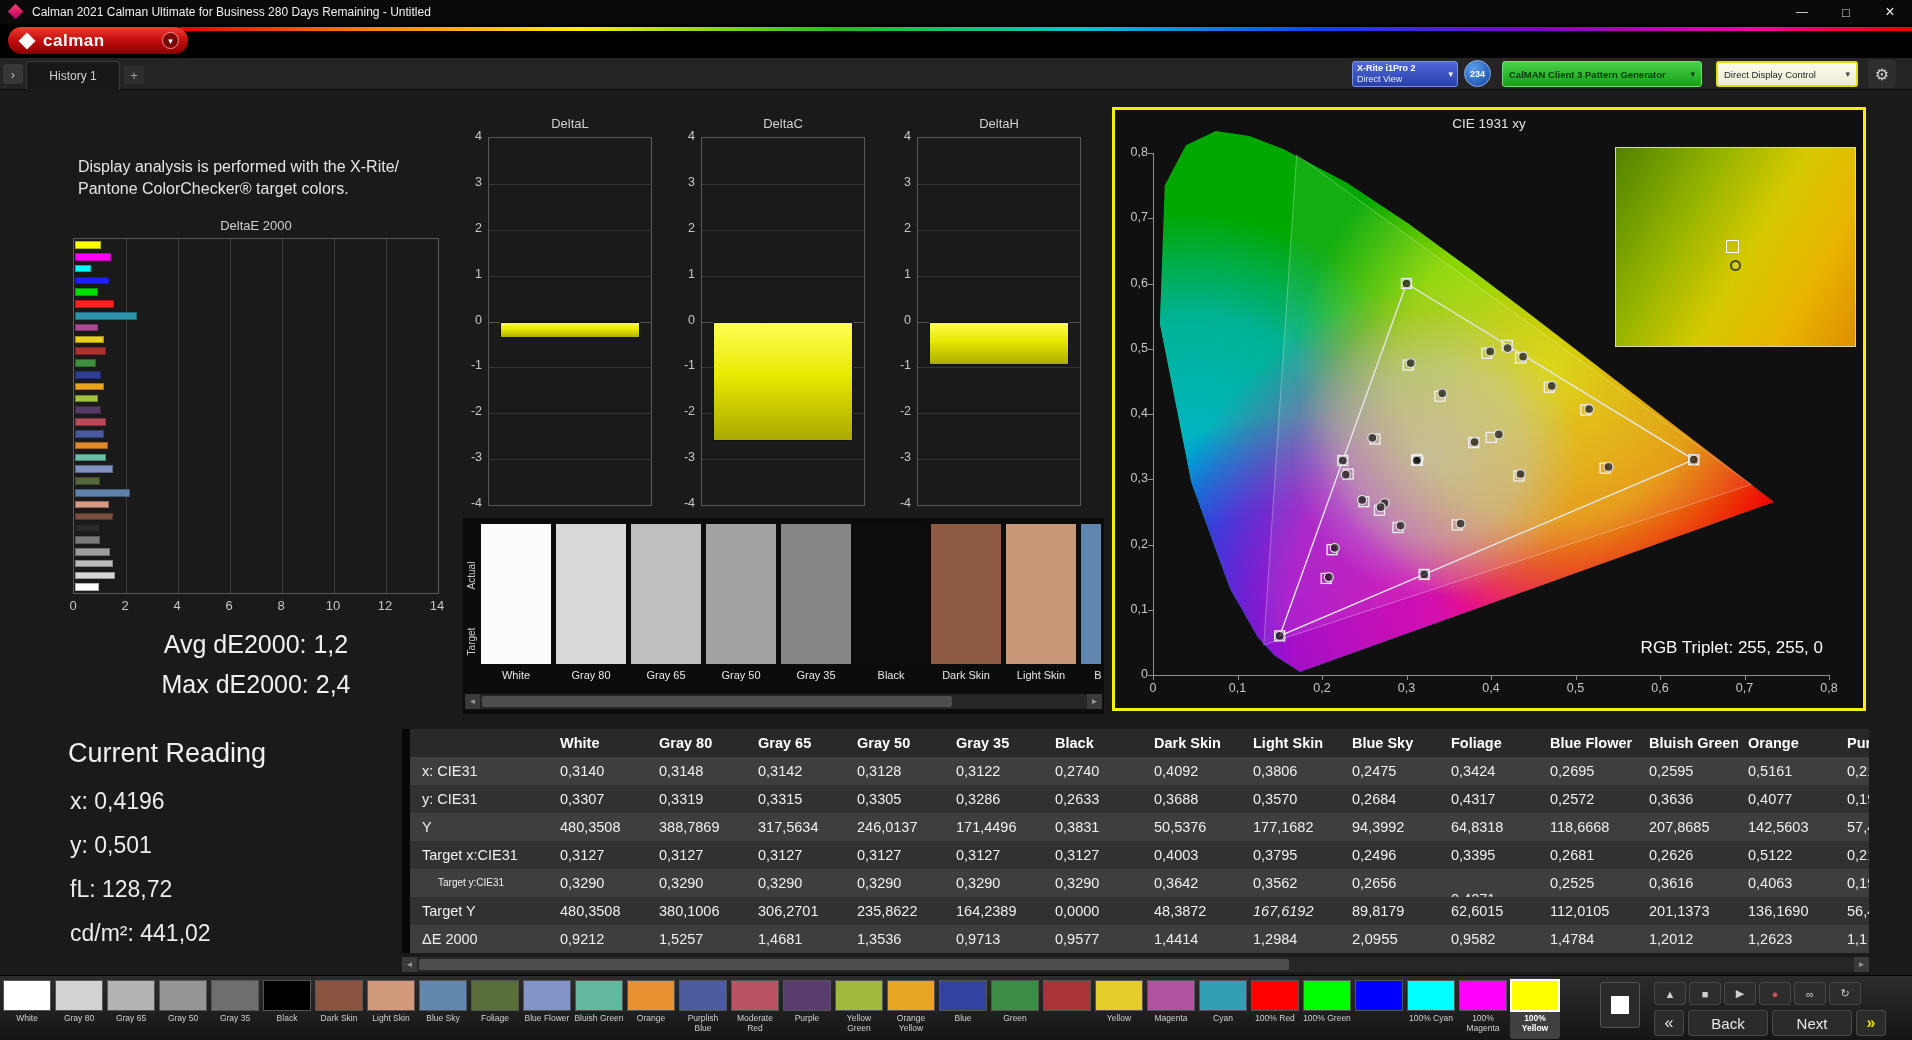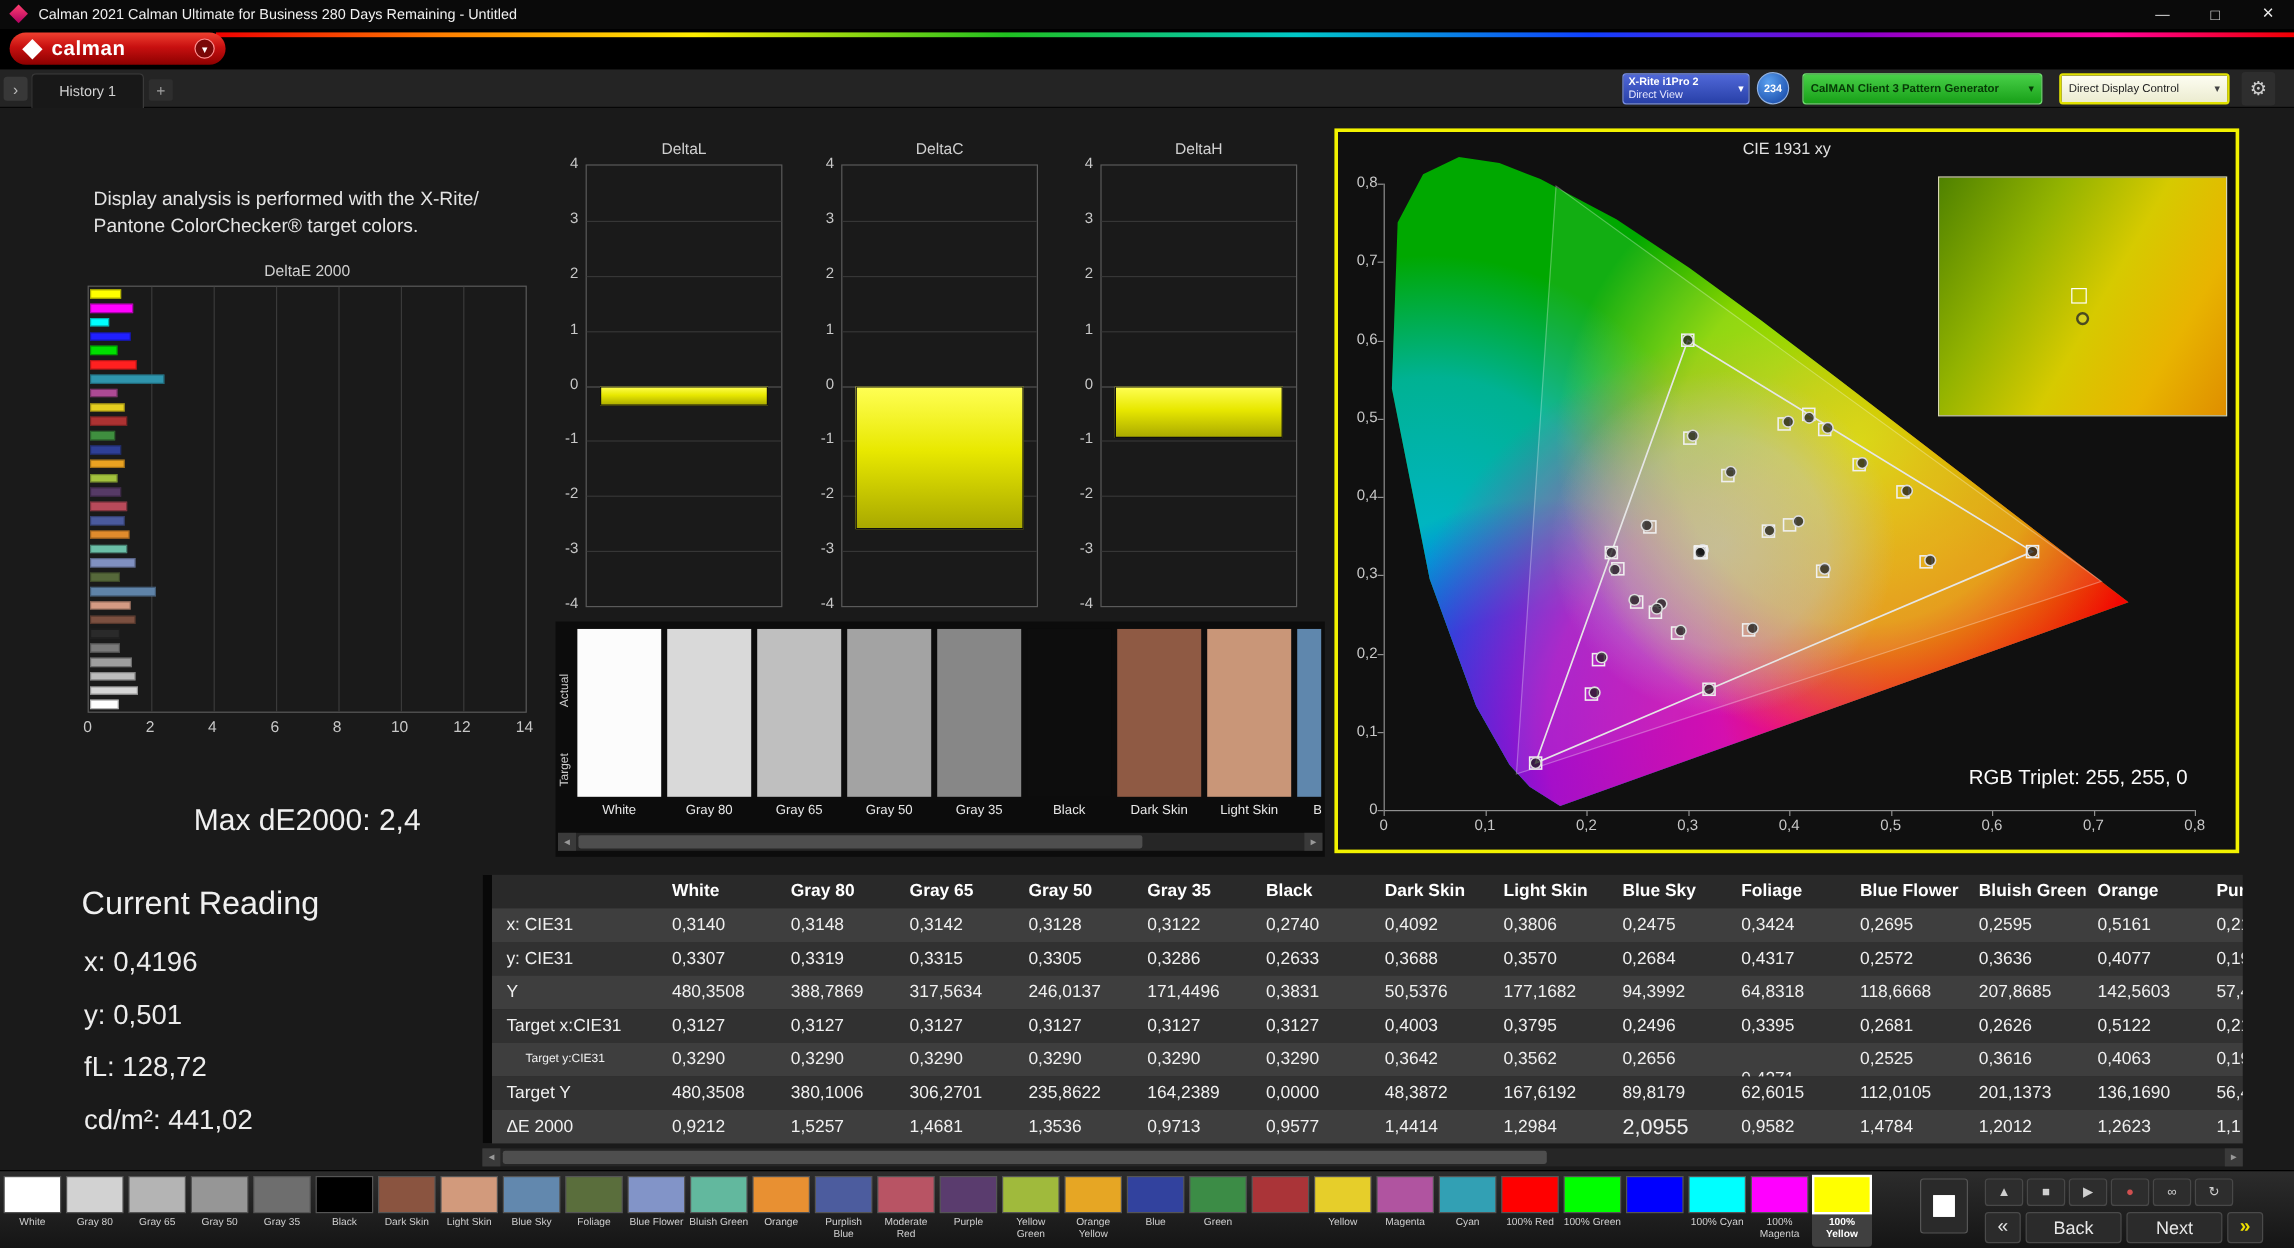--- a/index.html
+++ b/index.html
@@ -102,20 +102,21 @@
       <div style="position: absolute; left: -14px; top: 0px; width: 28px; text-align: center; font-size: 13px; color: rgb(200, 200, 200);">0</div>
       <div style="position: absolute; left: 38px; top: 0px; width: 28px; text-align: center; font-size: 13px; color: rgb(200, 200, 200);">2</div>
       <div style="position: absolute; left: 90px; top: 0px; width: 28px; text-align: center; font-size: 13px; color: rgb(200, 200, 200);">4</div>
       <div style="position: absolute; left: 142px; top: 0px; width: 28px; text-align: center; font-size: 13px; color: rgb(200, 200, 200);">6</div>
       <div style="position: absolute; left: 194px; top: 0px; width: 28px; text-align: center; font-size: 13px; color: rgb(200, 200, 200);">8</div>
       <div style="position: absolute; left: 246px; top: 0px; width: 28px; text-align: center; font-size: 13px; color: rgb(200, 200, 200);">10</div>
       <div style="position: absolute; left: 298px; top: 0px; width: 28px; text-align: center; font-size: 13px; color: rgb(200, 200, 200);">12</div>
       <div style="position: absolute; left: 350px; top: 0px; width: 28px; text-align: center; font-size: 13px; color: rgb(200, 200, 200);">14</div>
     </div>
 
+  <div class="abs" style="left:43px;top:540px;width:426px;text-align:center;font-size:25px;color:#f0f0f0;">Avg dE2000: 1,2</div>
   <div class="abs" style="left:43px;top:580px;width:426px;text-align:center;font-size:25px;color:#f0f0f0;">Max dE2000: 2,4</div>
 
   <div class="abs" style="left:68px;top:648px;font-size:27px;color:#f0f0f0;">Current Reading</div>
   <div class="abs" style="left:70px;top:698px;font-size:23px;color:#ececec;">x: 0,4196</div>
   <div class="abs" style="left:70px;top:742px;font-size:23px;color:#ececec;">y: 0,501</div>
   <div class="abs" style="left:70px;top:786px;font-size:23px;color:#ececec;">fL: 128,72</div>
   <div class="abs" style="left:70px;top:830px;font-size:23px;color:#ececec;">cd/m²: 441,02</div>
 
   <div class="abs" style="left:488px;top:26px;width:164px;text-align:center;font-size:13px;color:#d0d0d0;">DeltaL</div>
   <div class="abs" id="dl-ylabels" style="left:452px;top:47px;width:34px;height:369px;">
@@ -492,39 +493,39 @@
       </div>
       <div style="position: absolute; left: 8px; top: 168px; width: 1459px; height: 28px; background: rgb(49, 49, 49);">
         <div style="position: absolute; left: 0px; top: 0px; width: 140px; height: 28px; line-height: 28px; padding-left: 12px; font-size: 14.5px; color: rgb(240, 240, 240); white-space: nowrap;">Target Y</div>
         <div style="position: absolute; left: 140px; top: 0px; width: 99px; height: 28px; line-height: 28px; padding-left: 10px; font-size: 14.5px; color: rgb(240, 240, 240); white-space: nowrap;">480,3508</div>
         <div style="position: absolute; left: 239px; top: 0px; width: 99px; height: 28px; line-height: 28px; padding-left: 10px; font-size: 14.5px; color: rgb(240, 240, 240); white-space: nowrap;">380,1006</div>
         <div style="position: absolute; left: 338px; top: 0px; width: 99px; height: 28px; line-height: 28px; padding-left: 10px; font-size: 14.5px; color: rgb(240, 240, 240); white-space: nowrap;">306,2701</div>
         <div style="position: absolute; left: 437px; top: 0px; width: 99px; height: 28px; line-height: 28px; padding-left: 10px; font-size: 14.5px; color: rgb(240, 240, 240); white-space: nowrap;">235,8622</div>
         <div style="position: absolute; left: 536px; top: 0px; width: 99px; height: 28px; line-height: 28px; padding-left: 10px; font-size: 14.5px; color: rgb(240, 240, 240); white-space: nowrap;">164,2389</div>
         <div style="position: absolute; left: 635px; top: 0px; width: 99px; height: 28px; line-height: 28px; padding-left: 10px; font-size: 14.5px; color: rgb(240, 240, 240); white-space: nowrap;">0,0000</div>
         <div style="position: absolute; left: 734px; top: 0px; width: 99px; height: 28px; line-height: 28px; padding-left: 10px; font-size: 14.5px; color: rgb(240, 240, 240); white-space: nowrap;">48,3872</div>
-        <div style="position: absolute; left: 833px; top: 0px; width: 99px; height: 28px; line-height: 28px; padding-left: 10px; font-size: 14.5px; color: rgb(240, 240, 240); white-space: nowrap;">167,6192</div>
+        <div style="position: absolute; left: 833px; top: 0px; width: 99px; height: 28px; line-height: 28px; padding-left: 10px; font-size: 14.5px; color: rgb(240, 240, 240); white-space: nowrap; font-style: italic;">167,6192</div>
         <div style="position: absolute; left: 932px; top: 0px; width: 99px; height: 28px; line-height: 28px; padding-left: 10px; font-size: 14.5px; color: rgb(240, 240, 240); white-space: nowrap;">89,8179</div>
         <div style="position: absolute; left: 1031px; top: 0px; width: 99px; height: 28px; line-height: 28px; padding-left: 10px; font-size: 14.5px; color: rgb(240, 240, 240); white-space: nowrap;">62,6015</div>
         <div style="position: absolute; left: 1130px; top: 0px; width: 99px; height: 28px; line-height: 28px; padding-left: 10px; font-size: 14.5px; color: rgb(240, 240, 240); white-space: nowrap;">112,0105</div>
         <div style="position: absolute; left: 1229px; top: 0px; width: 99px; height: 28px; line-height: 28px; padding-left: 10px; font-size: 14.5px; color: rgb(240, 240, 240); white-space: nowrap;">201,1373</div>
         <div style="position: absolute; left: 1328px; top: 0px; width: 99px; height: 28px; line-height: 28px; padding-left: 10px; font-size: 14.5px; color: rgb(240, 240, 240); white-space: nowrap;">136,1690</div>
         <div style="position: absolute; left: 1427px; top: 0px; width: 99px; height: 28px; line-height: 28px; padding-left: 10px; font-size: 14.5px; color: rgb(240, 240, 240); white-space: nowrap;">56,4</div>
       </div>
       <div style="position: absolute; left: 8px; top: 196px; width: 1459px; height: 28px; background: rgb(62, 62, 62);">
         <div style="position: absolute; left: 0px; top: 0px; width: 140px; height: 28px; line-height: 28px; padding-left: 12px; font-size: 14.5px; color: rgb(240, 240, 240); white-space: nowrap;">ΔE 2000</div>
         <div style="position: absolute; left: 140px; top: 0px; width: 99px; height: 28px; line-height: 28px; padding-left: 10px; font-size: 14.5px; color: rgb(240, 240, 240); white-space: nowrap;">0,9212</div>
         <div style="position: absolute; left: 239px; top: 0px; width: 99px; height: 28px; line-height: 28px; padding-left: 10px; font-size: 14.5px; color: rgb(240, 240, 240); white-space: nowrap;">1,5257</div>
         <div style="position: absolute; left: 338px; top: 0px; width: 99px; height: 28px; line-height: 28px; padding-left: 10px; font-size: 14.5px; color: rgb(240, 240, 240); white-space: nowrap;">1,4681</div>
         <div style="position: absolute; left: 437px; top: 0px; width: 99px; height: 28px; line-height: 28px; padding-left: 10px; font-size: 14.5px; color: rgb(240, 240, 240); white-space: nowrap;">1,3536</div>
         <div style="position: absolute; left: 536px; top: 0px; width: 99px; height: 28px; line-height: 28px; padding-left: 10px; font-size: 14.5px; color: rgb(240, 240, 240); white-space: nowrap;">0,9713</div>
         <div style="position: absolute; left: 635px; top: 0px; width: 99px; height: 28px; line-height: 28px; padding-left: 10px; font-size: 14.5px; color: rgb(240, 240, 240); white-space: nowrap;">0,9577</div>
         <div style="position: absolute; left: 734px; top: 0px; width: 99px; height: 28px; line-height: 28px; padding-left: 10px; font-size: 14.5px; color: rgb(240, 240, 240); white-space: nowrap;">1,4414</div>
         <div style="position: absolute; left: 833px; top: 0px; width: 99px; height: 28px; line-height: 28px; padding-left: 10px; font-size: 14.5px; color: rgb(240, 240, 240); white-space: nowrap;">1,2984</div>
-        <div style="position: absolute; left: 932px; top: 0px; width: 99px; height: 28px; line-height: 28px; padding-left: 10px; font-size: 18px; color: rgb(240, 240, 240); white-space: nowrap;">2,0955</div>
+        <div style="position: absolute; left: 932px; top: 0px; width: 99px; height: 28px; line-height: 28px; padding-left: 10px; font-size: 15px; color: rgb(240, 240, 240); white-space: nowrap;">2,0955</div>
         <div style="position: absolute; left: 1031px; top: 0px; width: 99px; height: 28px; line-height: 28px; padding-left: 10px; font-size: 14.5px; color: rgb(240, 240, 240); white-space: nowrap;">0,9582</div>
         <div style="position: absolute; left: 1130px; top: 0px; width: 99px; height: 28px; line-height: 28px; padding-left: 10px; font-size: 14.5px; color: rgb(240, 240, 240); white-space: nowrap;">1,4784</div>
         <div style="position: absolute; left: 1229px; top: 0px; width: 99px; height: 28px; line-height: 28px; padding-left: 10px; font-size: 14.5px; color: rgb(240, 240, 240); white-space: nowrap;">1,2012</div>
         <div style="position: absolute; left: 1328px; top: 0px; width: 99px; height: 28px; line-height: 28px; padding-left: 10px; font-size: 14.5px; color: rgb(240, 240, 240); white-space: nowrap;">1,2623</div>
         <div style="position: absolute; left: 1427px; top: 0px; width: 99px; height: 28px; line-height: 28px; padding-left: 10px; font-size: 14.5px; color: rgb(240, 240, 240); white-space: nowrap;">1,1</div>
       </div>
     </div>
   <div class="abs" style="left:402px;top:867px;width:1467px;height:15px;background:#262626;">
     <span class="ctr" style="position:absolute;left:0;top:0;width:15px;height:15px;background:#3a3a3a;color:#999;font-size:8px;">◄</span>
     <span style="position:absolute;left:17px;top:2px;width:870px;height:11px;background:#4e4e4e;border-radius:2px;"></span>

